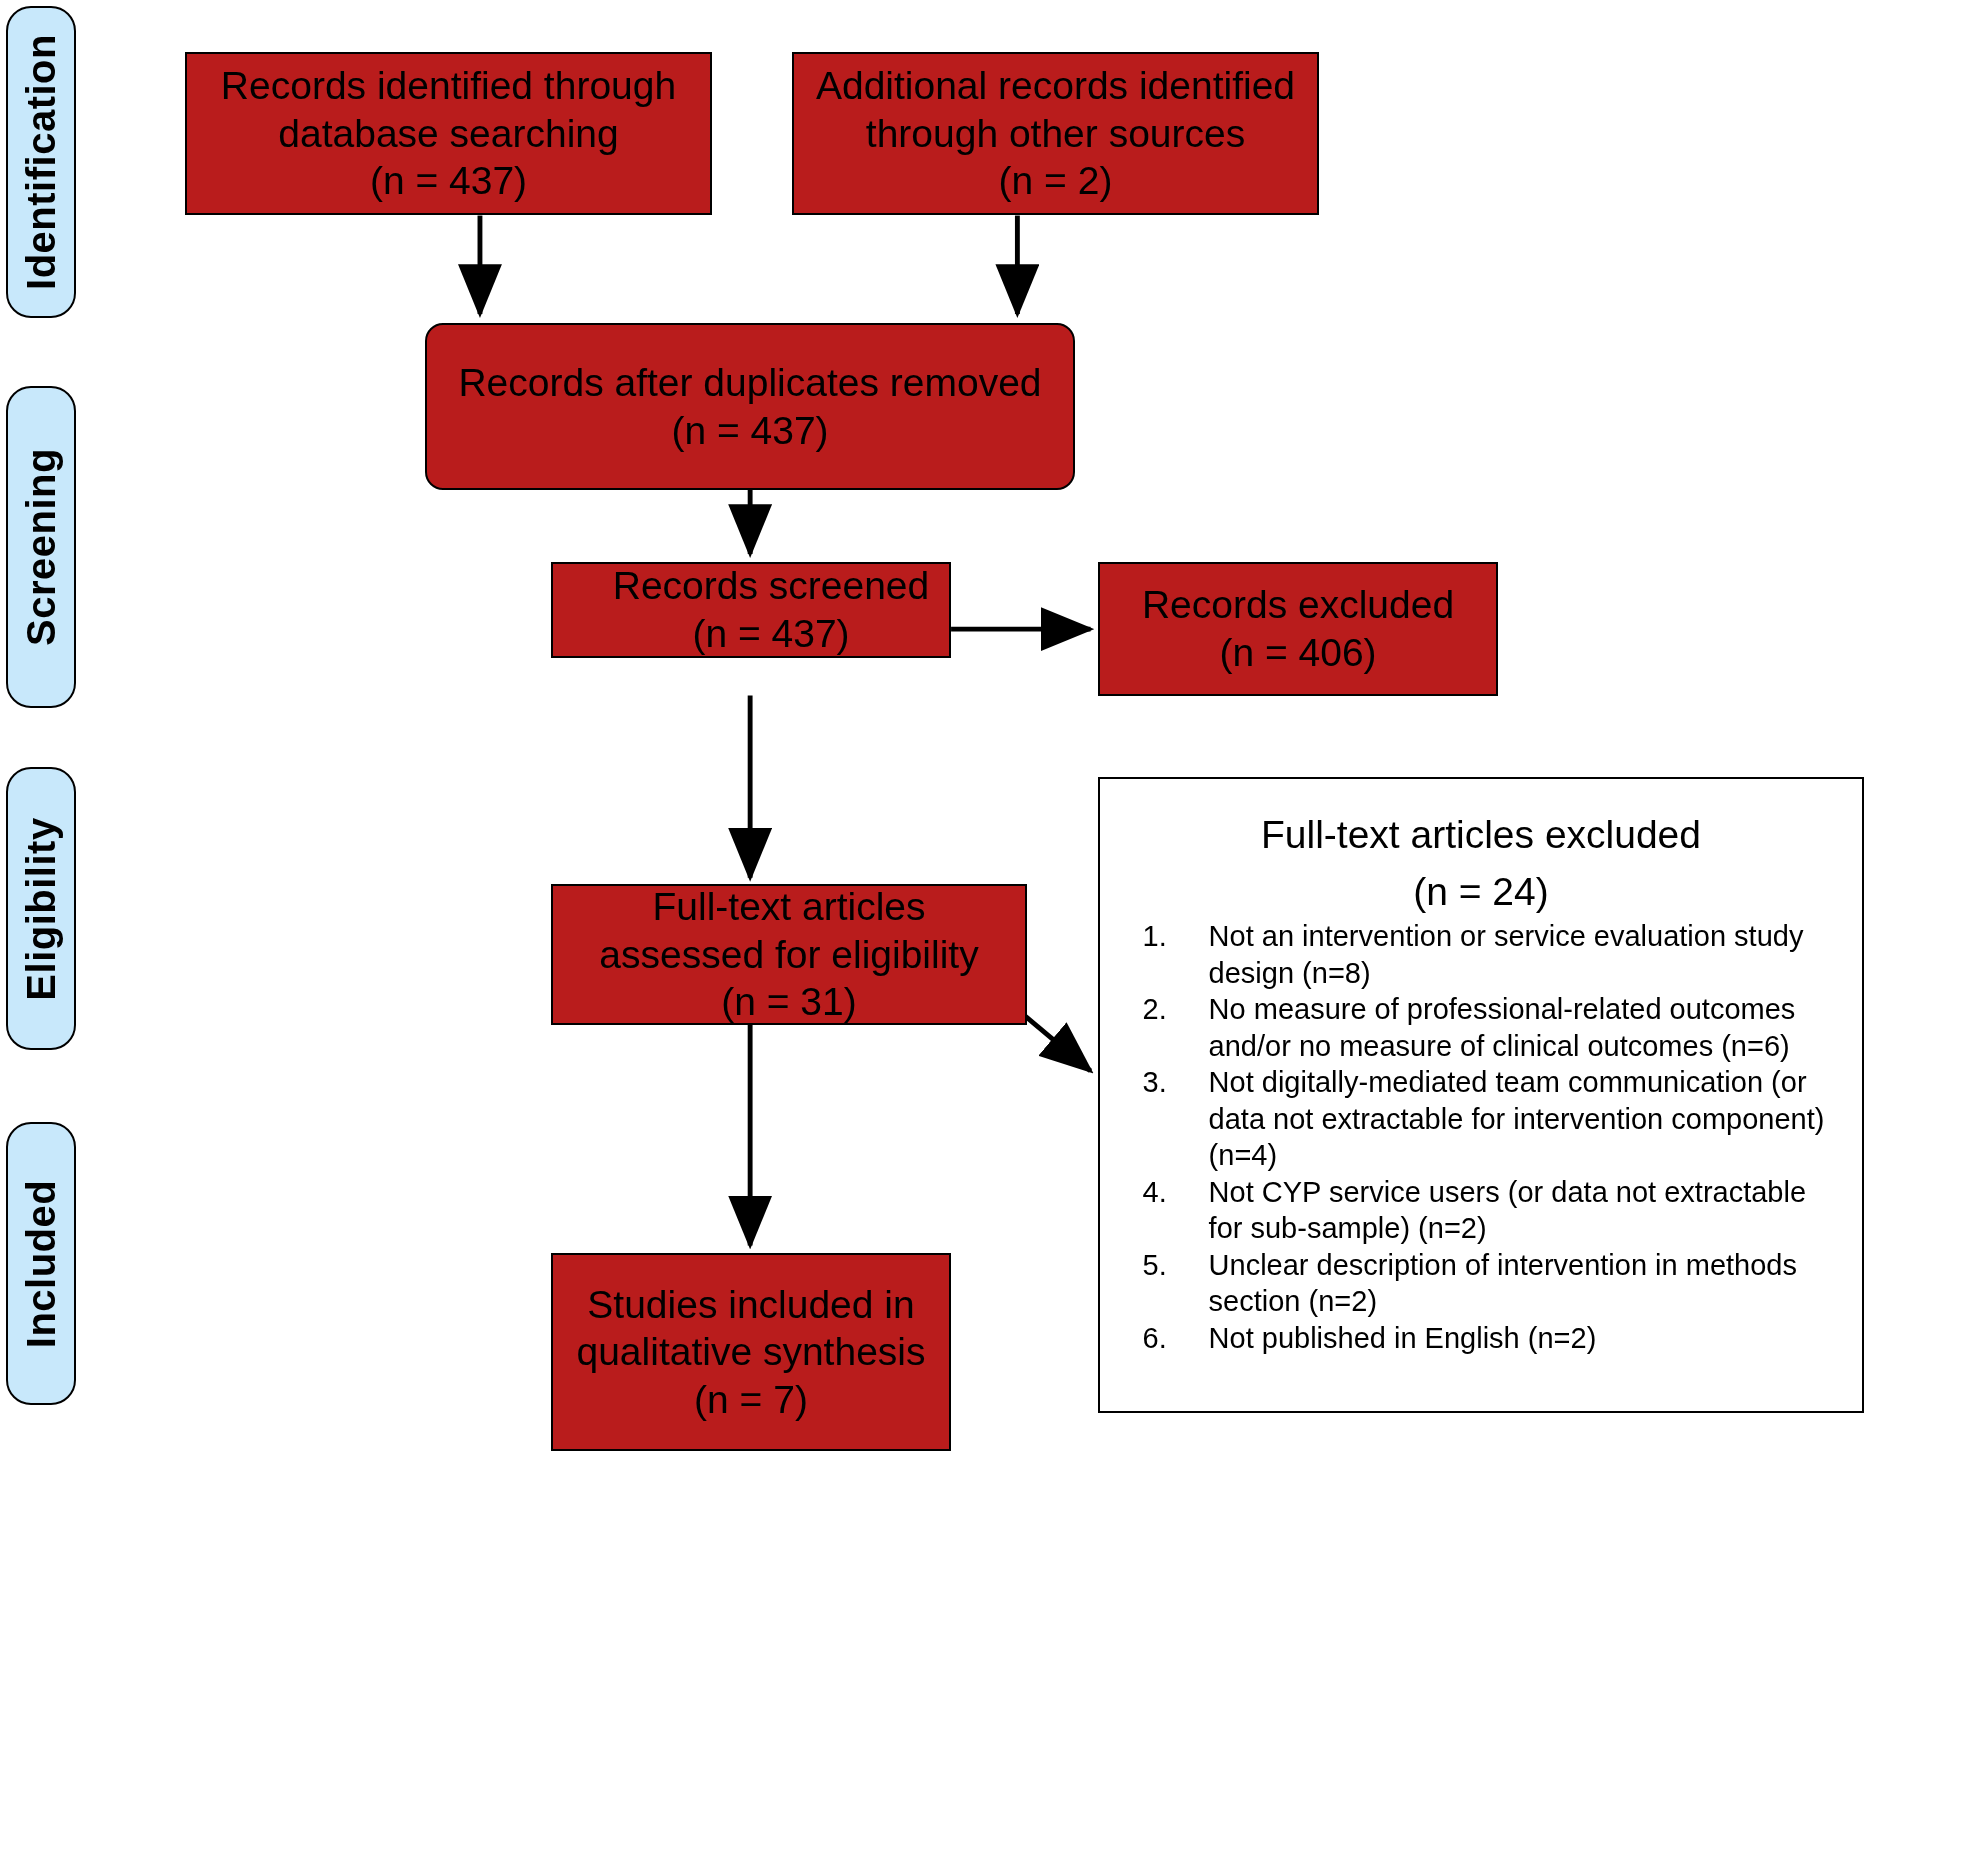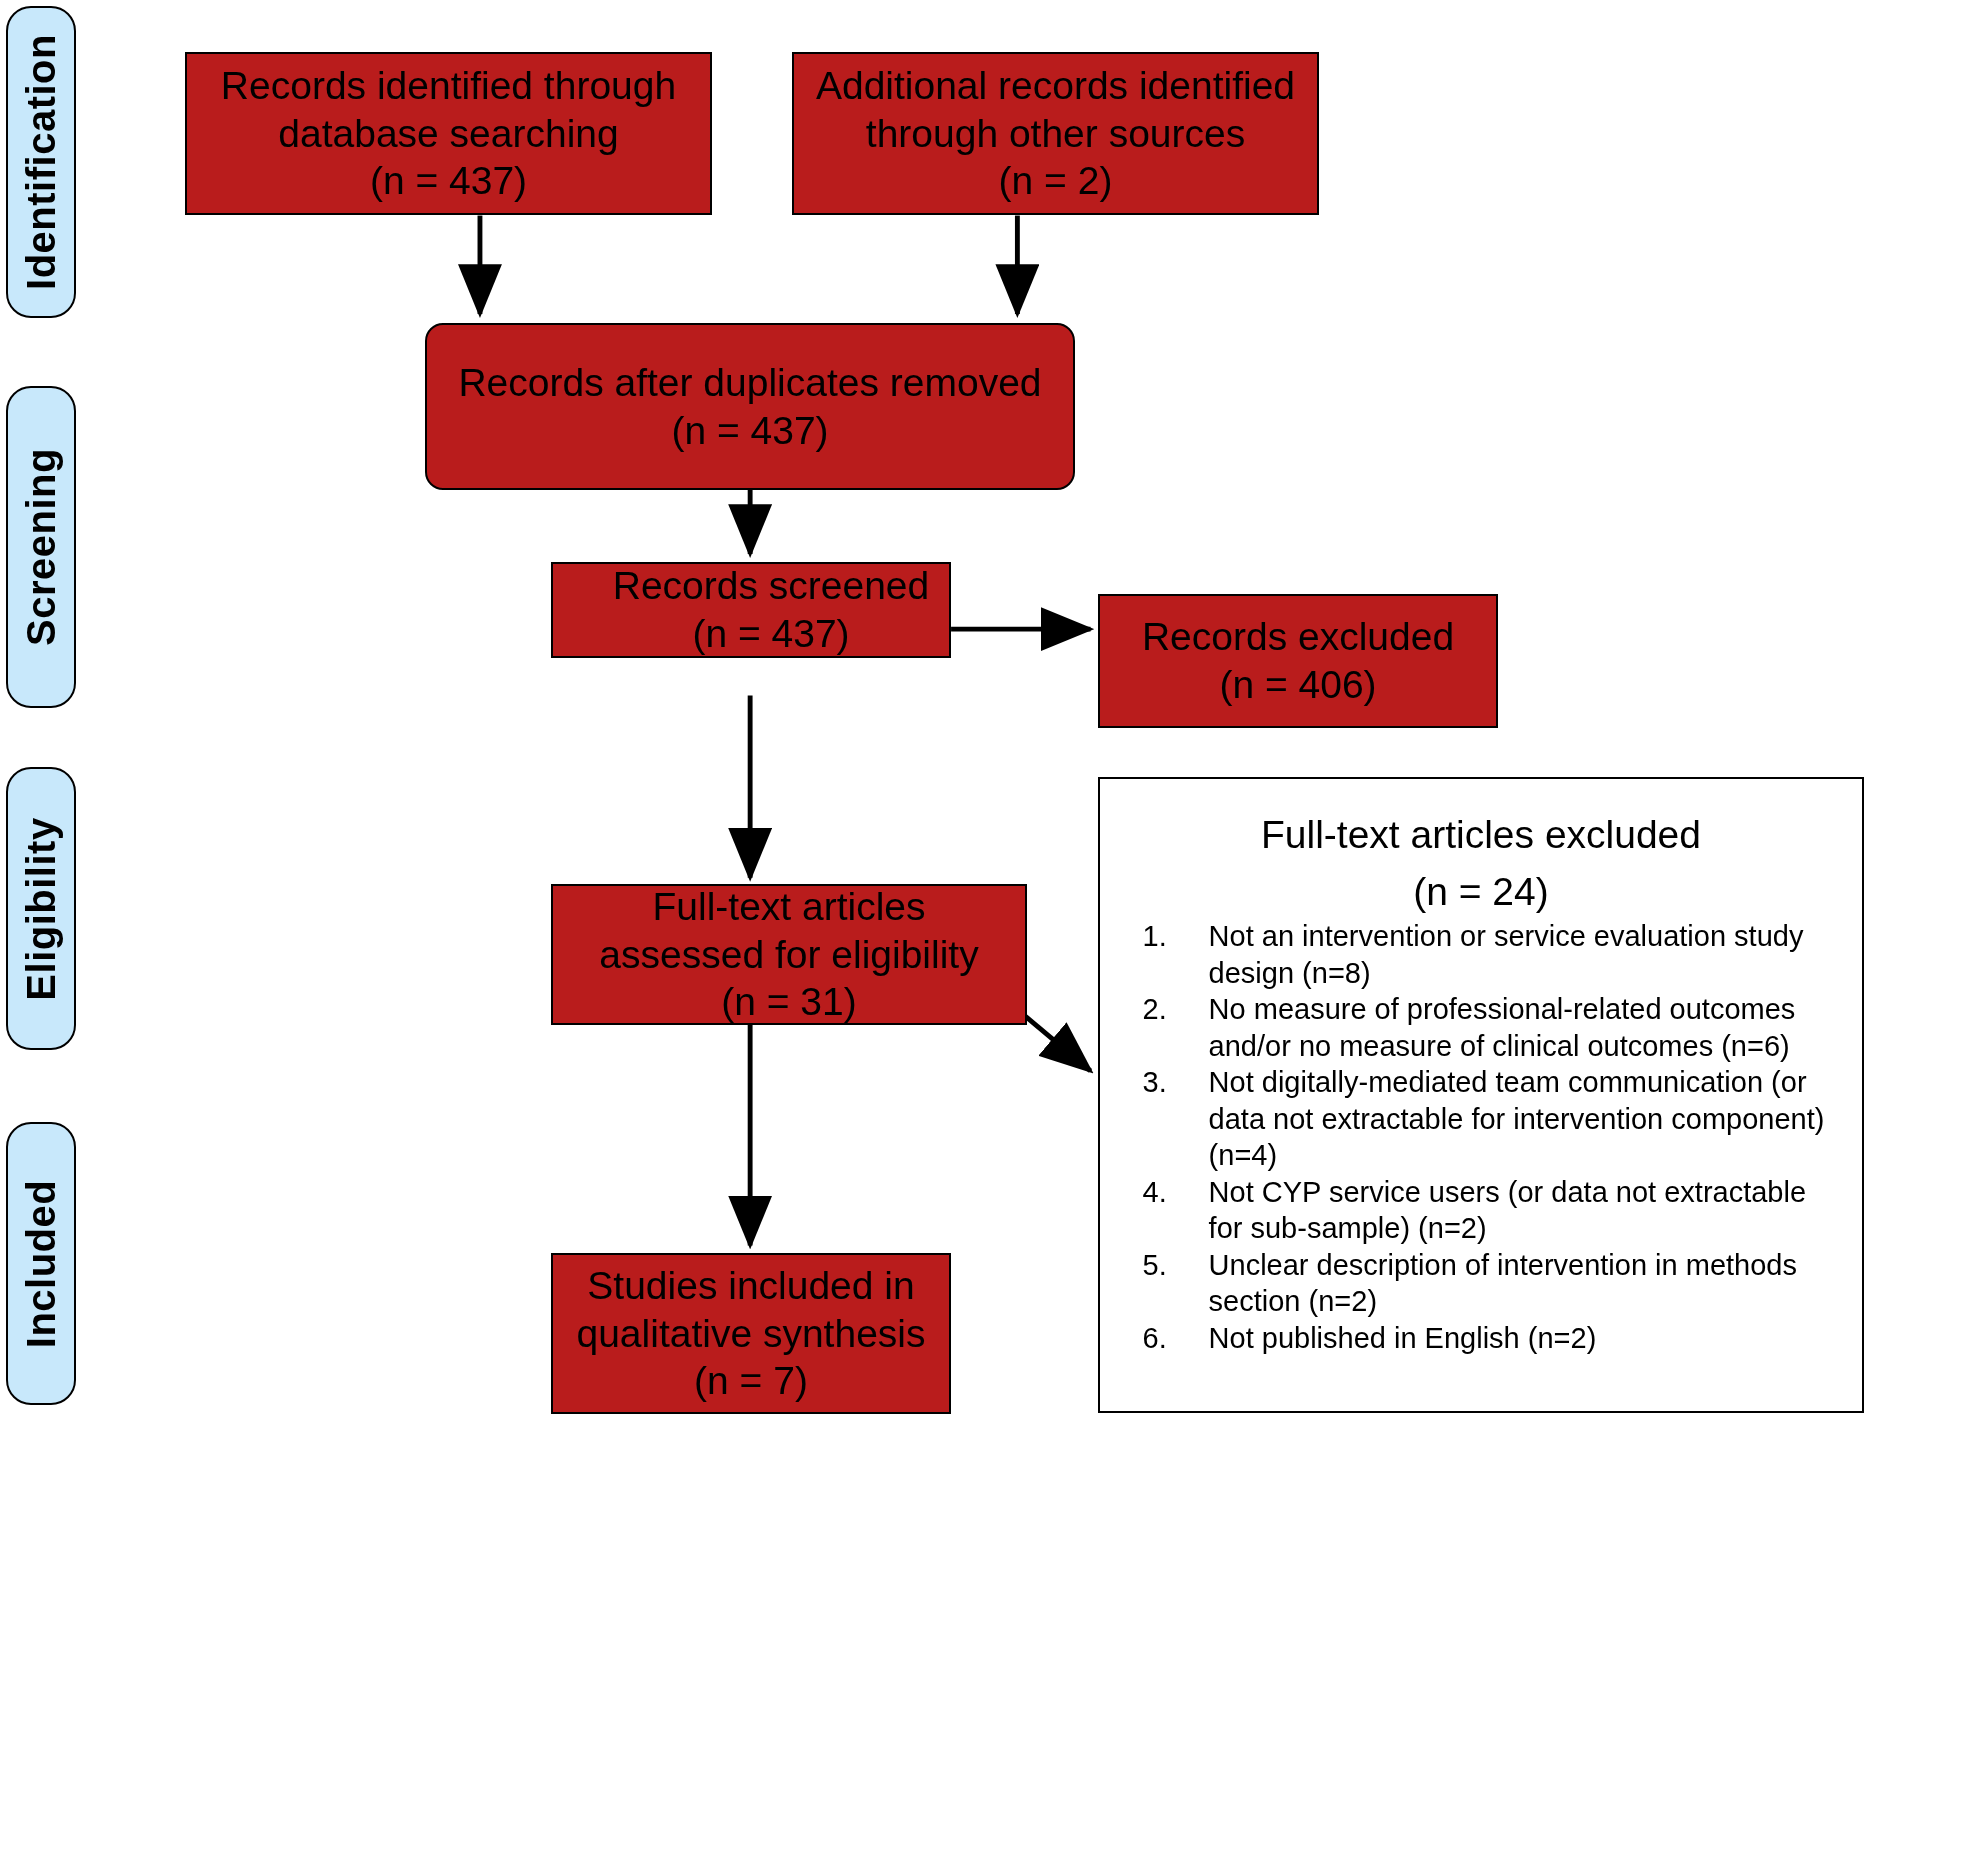--- a/index.html
+++ b/index.html
@@ -159,32 +159,32 @@
   <div class="flow-box" style="left:425px; top:323px; width:650px; height:167px;border-radius:18px;">
     <span class="line">Records after duplicates removed</span>
     <span class="line">(n = 437)</span>
   </div>
 
   <div class="flow-box" style="left:551px; top:562px; width:400px; height:96px;padding-left:40px;">
     <span class="line">Records screened</span>
     <span class="line">(n = 437)</span>
   </div>
 
-  <div class="flow-box" style="left:1098px; top:562px; width:400px; height:134px;margin-top:32px;">
+  <div class="flow-box" style="left:1098px; top:562px; width:400px; height:134px;">
     <span class="line">Records excluded</span>
     <span class="line">(n = 406)</span>
   </div>
 
   <div class="flow-box" style="left:551px; top:884px; width:476px; height:141px;">
     <span class="line">Full-text articles</span>
     <span class="line">assessed for eligibility</span>
     <span class="line">(n = 31)</span>
   </div>
 
-  <div class="flow-box" style="left:551px; top:1253px; width:400px; height:161px;">
+  <div class="flow-box" style="left:551px; top:1253px; width:400px; height:198px;">
     <span class="line">Studies included in</span>
     <span class="line">qualitative synthesis</span>
     <span class="line">(n = 7)</span>
   </div>
 
   <div class="reasons-box" style="left:1098px; top:777px; width:766px; height:636px;">
     <div class="reasons-title">
       <span class="line">Full-text articles excluded</span>
       <span class="line">(n = 24)</span>
     </div>

